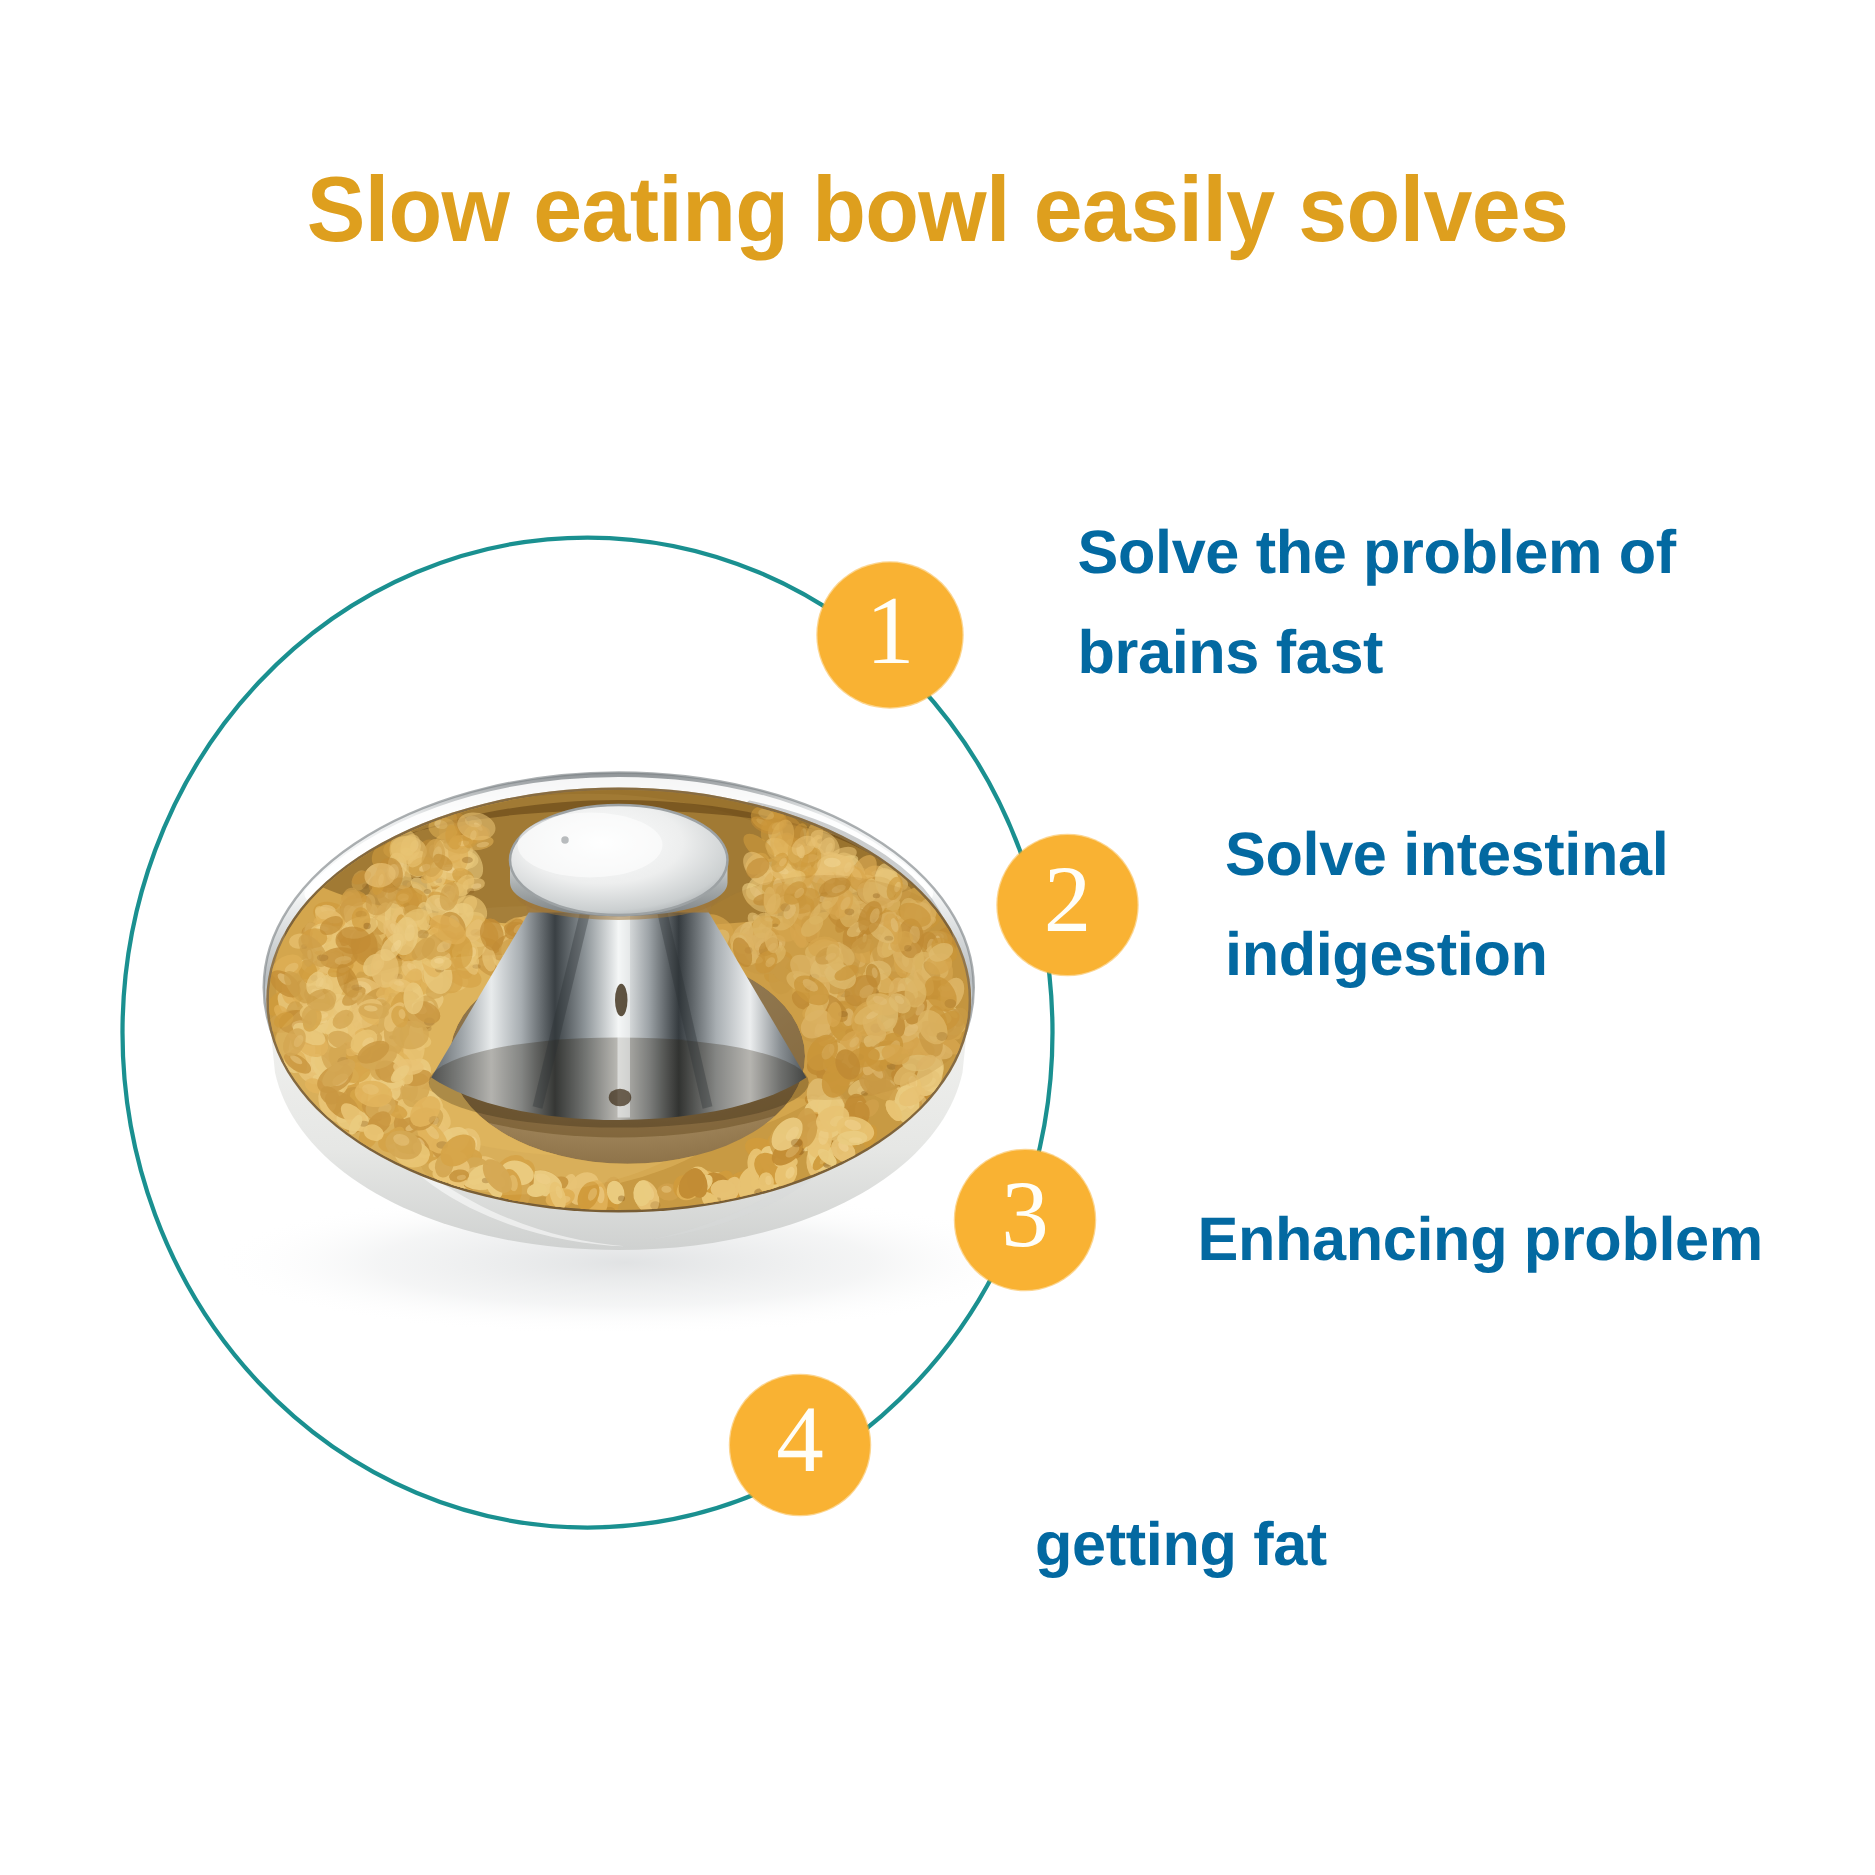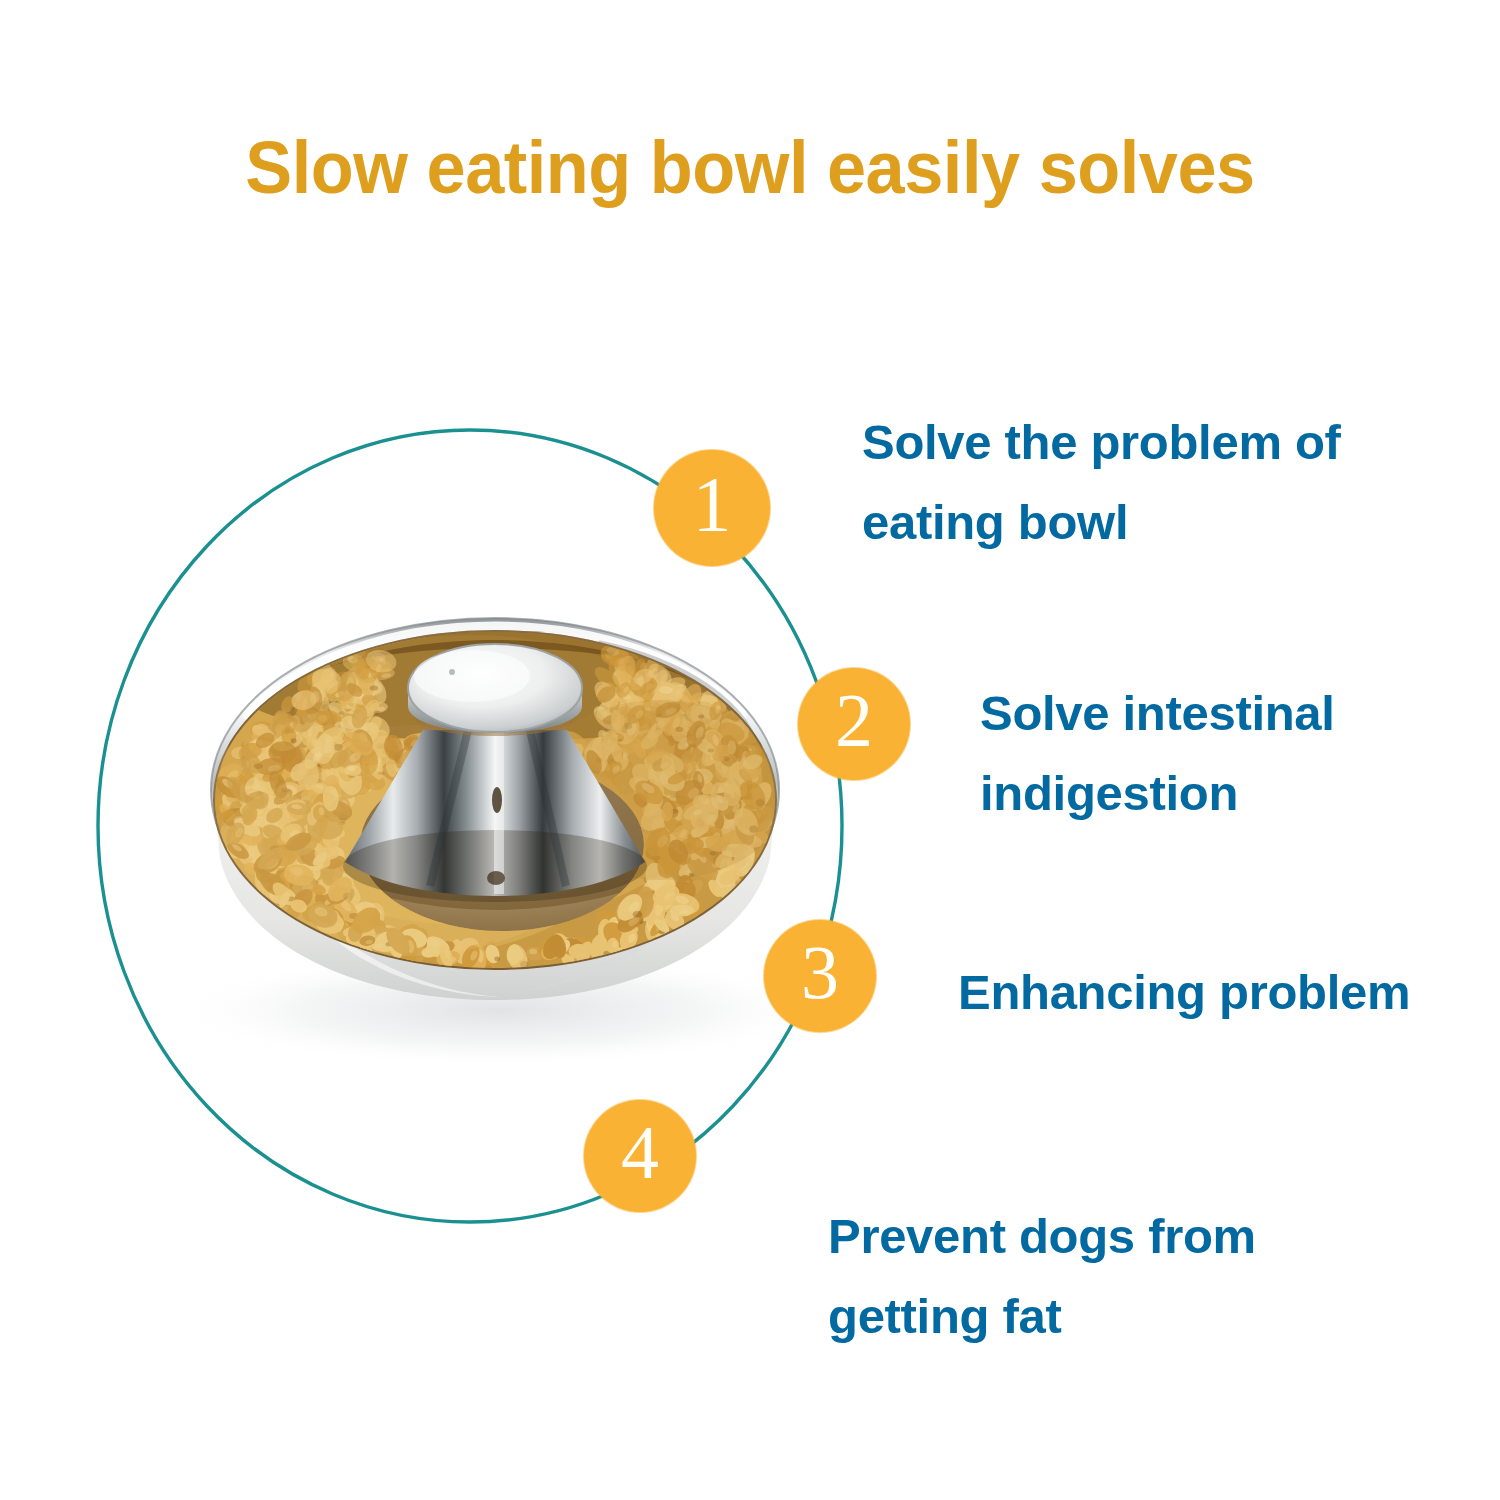--- a/index.html
+++ b/index.html
@@ -72,21 +72,21 @@
     position: absolute;
     color: #0369a1;
     font-family: "Liberation Sans", sans-serif;
     font-weight: bold;
     font-size: 49px;
     line-height: 80px;
     letter-spacing: -0.3px;
     user-select: none;
   }
   #text-1 { left: 862px; top: 402px; width: 580px; }
-  #text-2 { left: 980px; top: 673px; width: 500px; }
+  #text-2 { left: 980px; top: 644px; width: 500px; }
   #text-3 { left: 958px; top: 952px; width: 520px; }
   #text-4 { left: 828px; top: 1196px; width: 560px; }
 </style>
 </head>
 <body>
 
 <div id="stage">
   <svg width="1500" height="1500" viewBox="0 0 1500 1500" xmlns="http://www.w3.org/2000/svg">
     <defs>
 
@@ -1886,25 +1886,24 @@
 </div>
 <div class="badge" id="badge-3">
   <span>3</span>
 </div>
 <div class="badge" id="badge-4">
   <span>4</span>
 </div>
 
 <div class="feature-text" id="text-1">
   <div>Solve the problem of</div>
-  <div>eating bowl</div>
+  <div>brains fast</div>
 </div>
 <div class="feature-text" id="text-2">
   <div>Solve intestinal</div>
   <div>indigestion</div>
 </div>
 <div class="feature-text" id="text-3">
   <div>Enhancing problem</div>
 </div>
 <div class="feature-text" id="text-4">
-  <div>Prevent dogs from</div>
   <div>getting fat</div>
 </div>
 
 </body></html>

